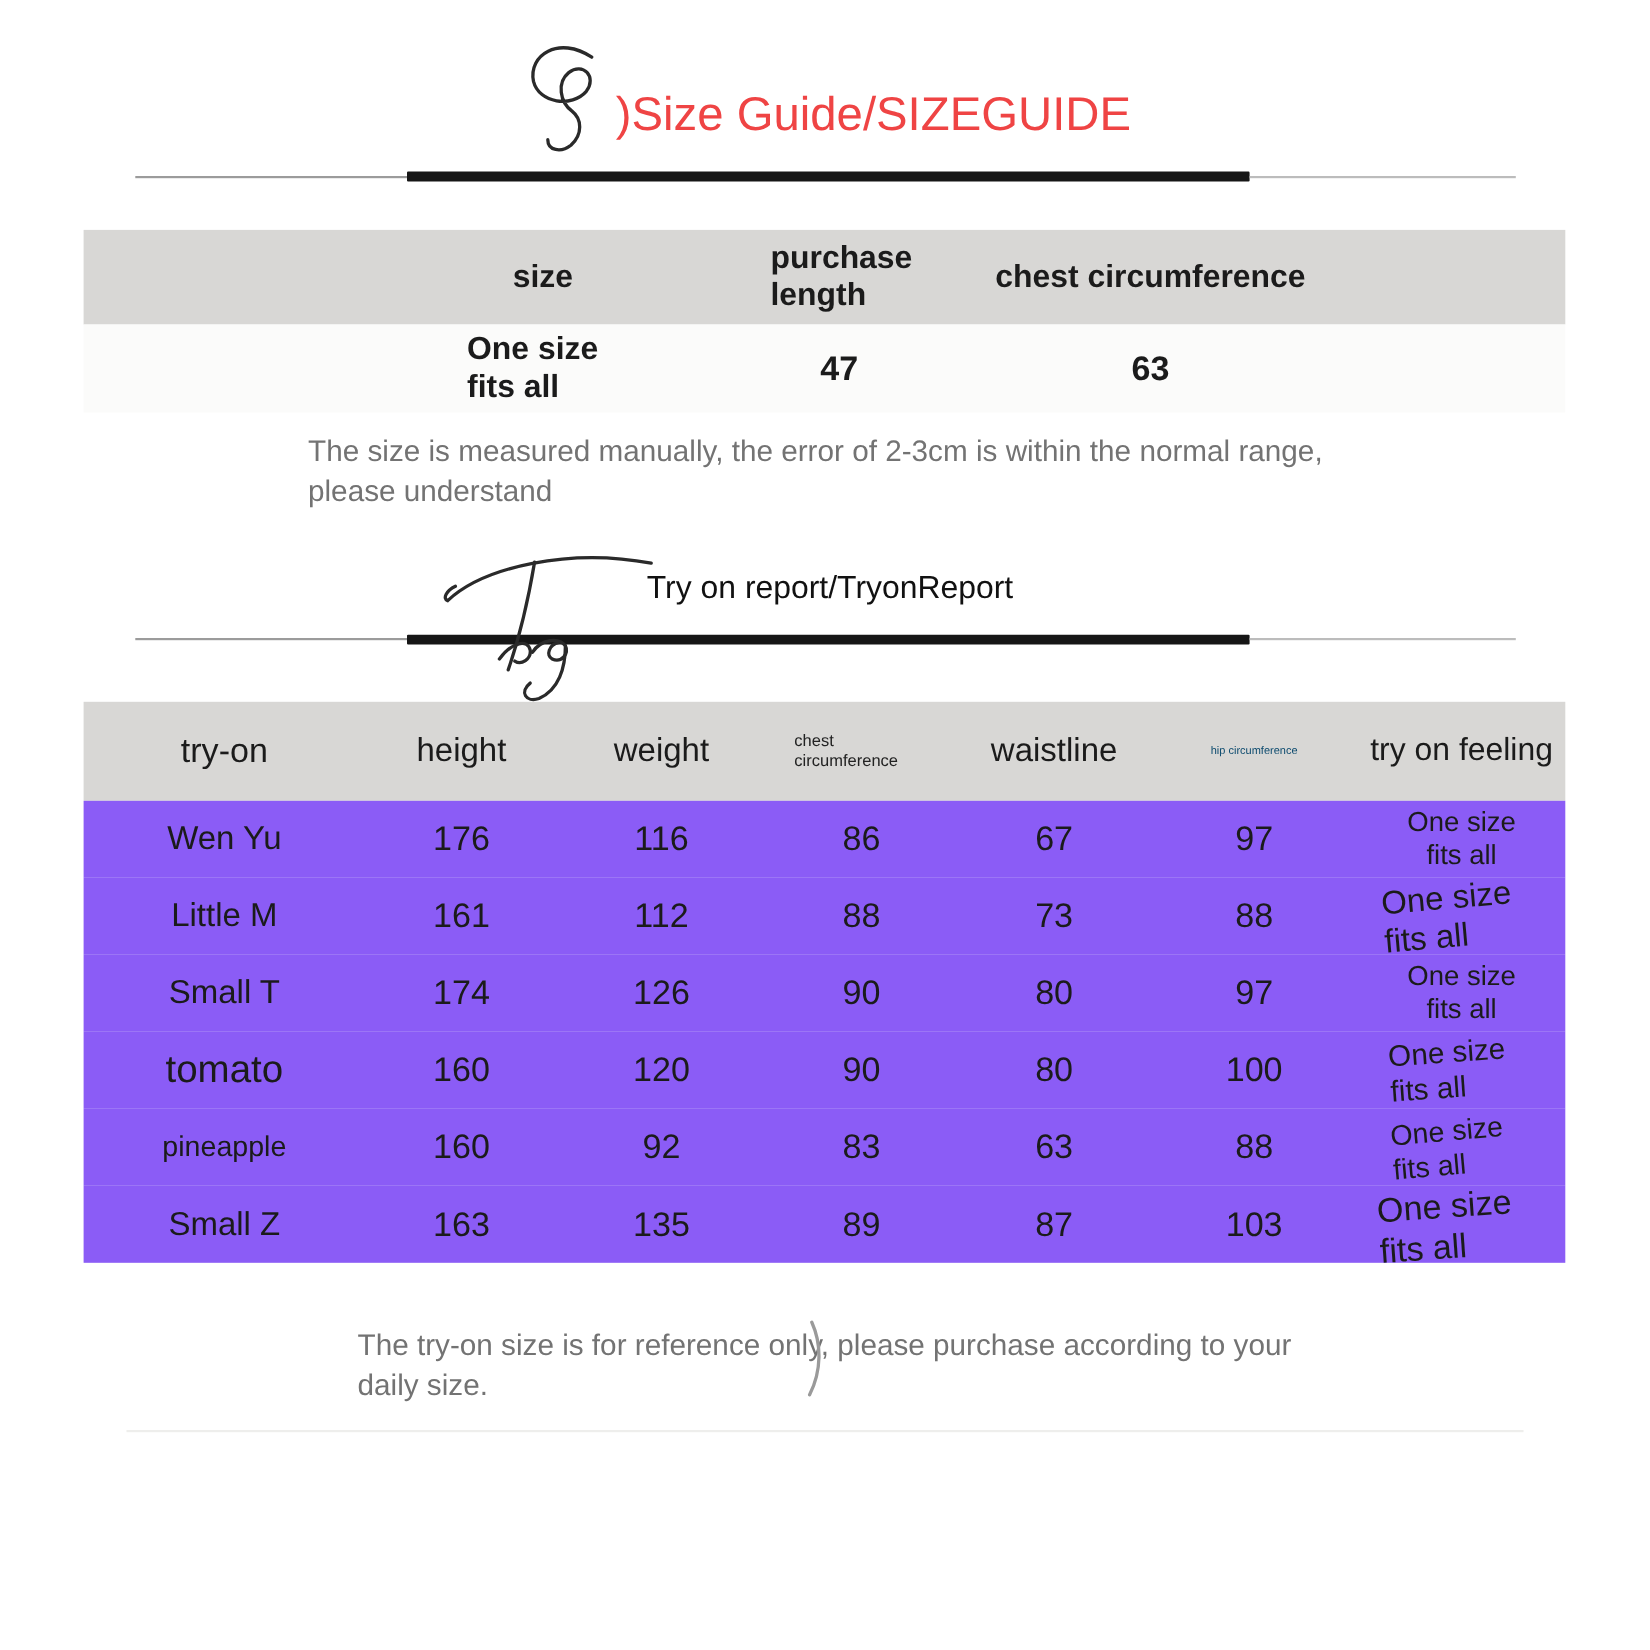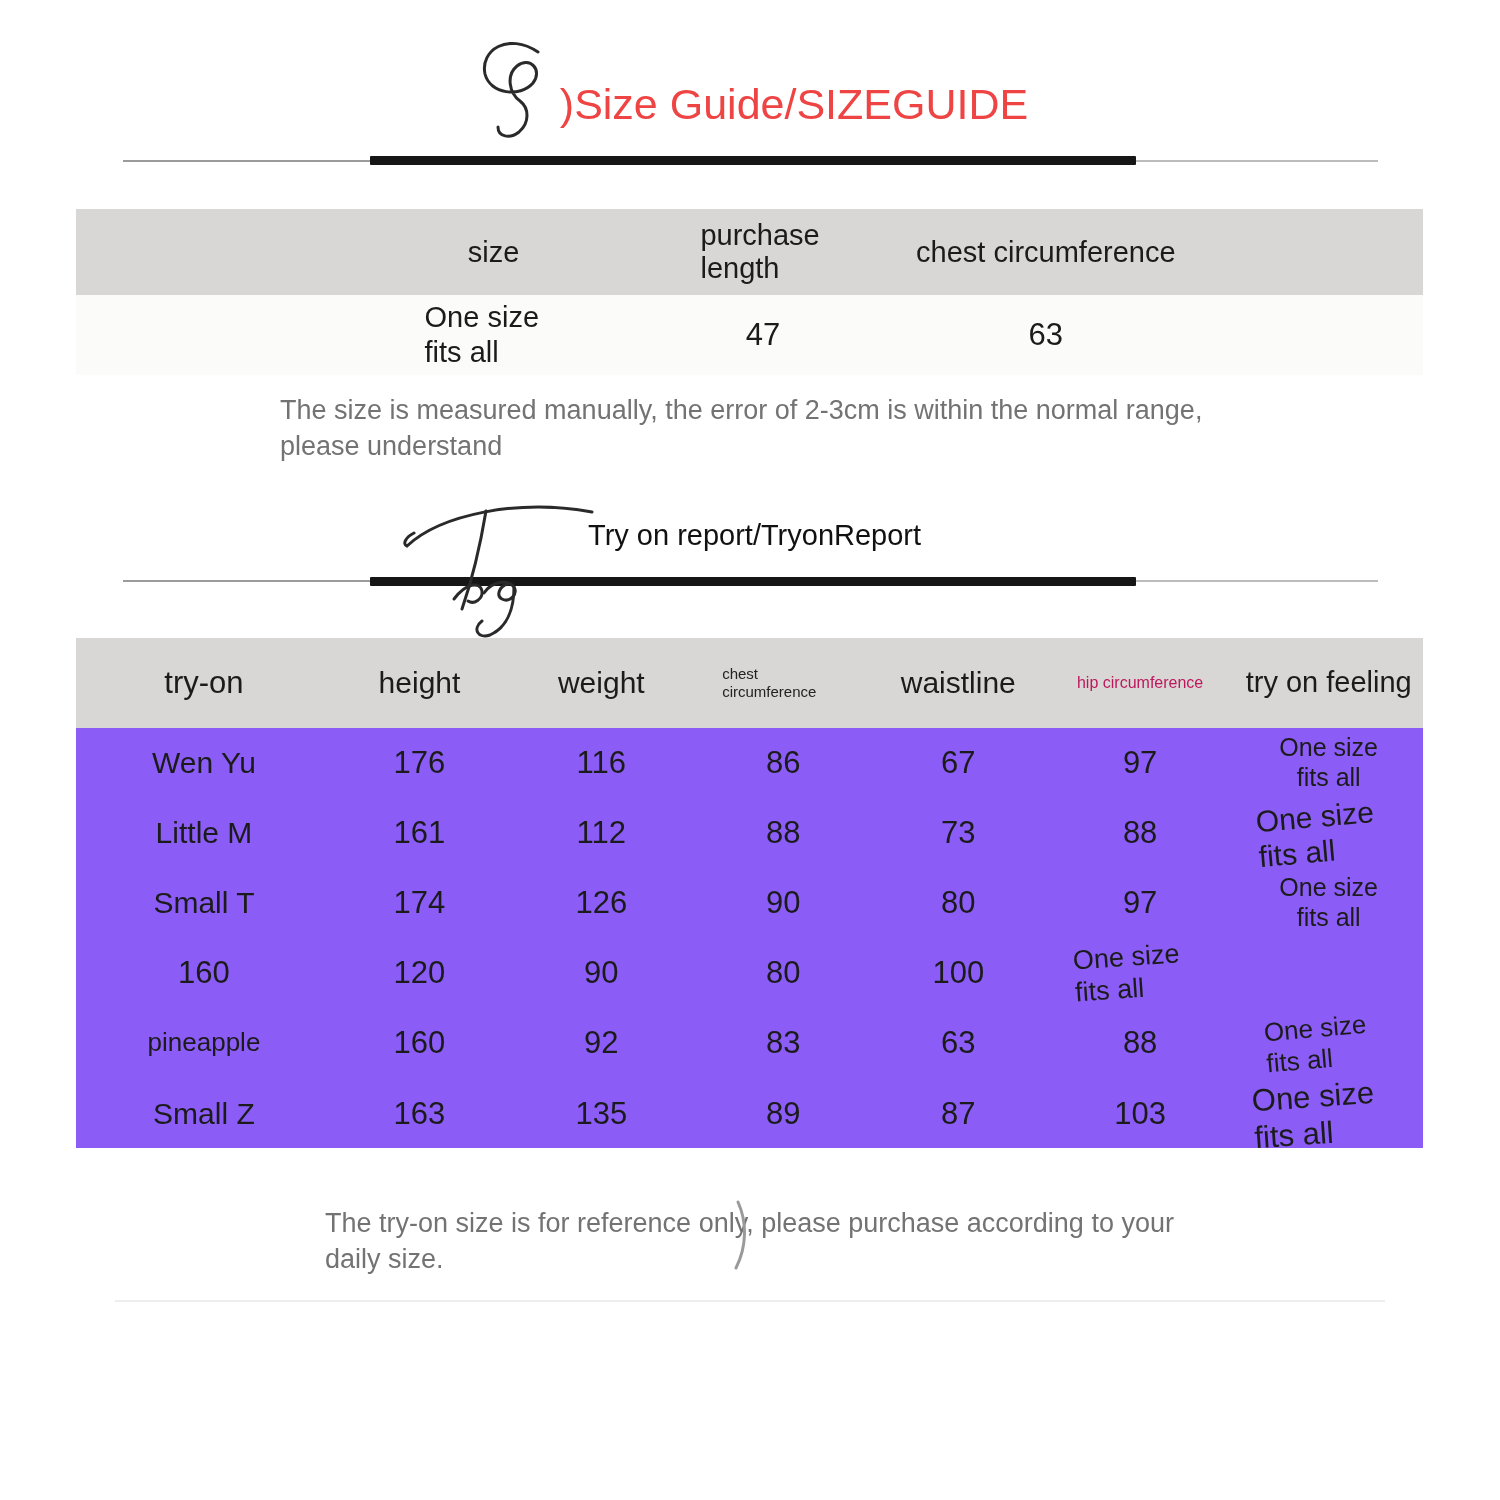--- a/index.html
+++ b/index.html
@@ -15,21 +15,21 @@
   .script-s{margin-right:-16px;margin-top:-4px;flex:0 0 auto;}
   .main-title{margin:0;font-size:43px;font-weight:500;letter-spacing:0;color:#ef4444;}
 
   
   .divider{display:flex;align-items:center;justify-content:center;}
   .divider .thin-l{height:2px;width:247px;background:#9b9b9b;}
   .divider .thick{height:9px;width:766px;background:#161616;border-radius:1px;}
   .divider .thin-r{height:2px;width:242px;background:#bcbcbc;}
 
   
-  .t1{width:1347px;margin:44px 0 0 76px;}
+  .t1{width:1347px;margin:44px 0 0 76px;font-weight:bold;}
   .t1 .hrow,.t1 .drow{display:grid;grid-template-columns:18% 26% 14% 28% 14%;align-items:center;}
   .t1 .hrow{height:86px;background:#d8d7d5;}
   .t1 .drow{height:80px;background:#fbfbfa;}
   .t1 .cell{text-align:center;font-size:29px;color:#1b1b1b;}
   .t1 .wrap-narrow{display:inline-block;max-width:125px;line-height:1.15;text-align:left;}
   .t1 .onesize{display:inline-block;max-width:138px;line-height:1.2;text-align:left;font-size:29px;}
   .t1 .num{font-size:31px;}
 
   
   .note{color:#737373;font-size:27px;line-height:1.33;}
@@ -43,21 +43,21 @@
   .try-title{position:absolute;left:588px;top:44px;font-size:29px;color:#111;font-weight:500;}
 
   
   .t2{width:1347px;margin:52px 0 0 76px;}
   .t2 .hrow{display:grid;grid-template-columns:19% 13% 14% 13% 13% 14% 14%;align-items:center;height:90px;background:#d8d7d5;}
   .t2 .drow{display:grid;grid-template-columns:19% 13% 14% 13% 13% 14% 14%;align-items:center;height:70px;background:#8b5cf6;}
   .t2 .cell{text-align:center;color:#1b1b1b;}
   .t2 .h-big{font-size:30px;}
   .t2 .h-tryon{font-size:31px;}
   .t2 .h-chest{display:inline-block;width:122px;font-size:15px;line-height:1.2;text-align:left;color:#222;}
-  .t2 .h-hip{font-size:16px;white-space:nowrap;color:#be185d;}
+  .t2 .h-hip{font-size:10px;white-space:nowrap;color:#0c4a6e;}
   .t2 .h-feel{font-size:29px;}
   .t2 .num{font-size:31px;}
   .t2 .name{font-size:30px;}
   .r3 .name{font-size:35px;}
   .r4 .name{font-size:26px;}
   .feel{display:inline-block;line-height:1.18;}
   .r0 .feel{font-size:25px;width:126px;text-align:center;}
   .r1 .feel{font-size:30px;width:144px;text-align:left;transform:rotate(-5deg);}
   .r2 .feel{font-size:25px;width:126px;text-align:center;}
   .r3 .feel{font-size:27px;width:132px;text-align:left;transform:rotate(-4deg);}
@@ -172,20 +172,21 @@
       <div class="cell name">Small T</div>
       <div class="cell num">174</div>
       <div class="cell num">126</div>
       <div class="cell num">90</div>
       <div class="cell num">80</div>
       <div class="cell num">97</div>
       <div class="cell"><span class="feel">One size fits all</span></div>
     </div>
 
     <div class="drow r3">
+      <div class="cell name">tomato</div>
       <div class="cell num">160</div>
       <div class="cell num">120</div>
       <div class="cell num">90</div>
       <div class="cell num">80</div>
       <div class="cell num">100</div>
       <div class="cell"><span class="feel">One size fits all</span></div>
     </div>
 
     <div class="drow r4">
       <div class="cell name">pineapple</div>

